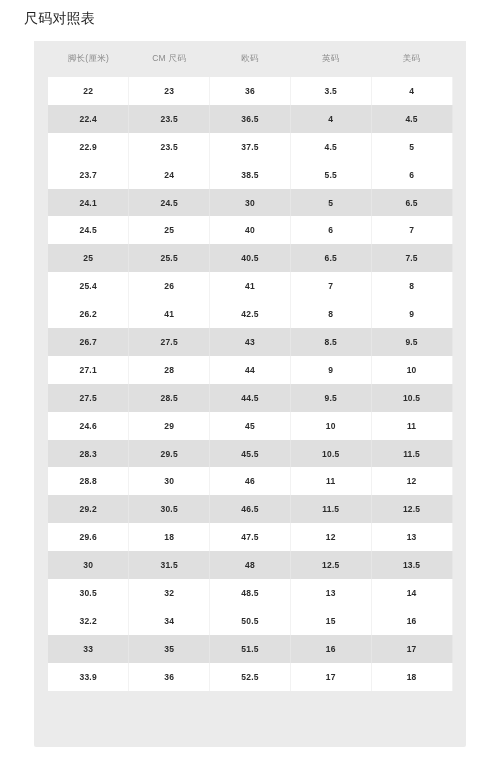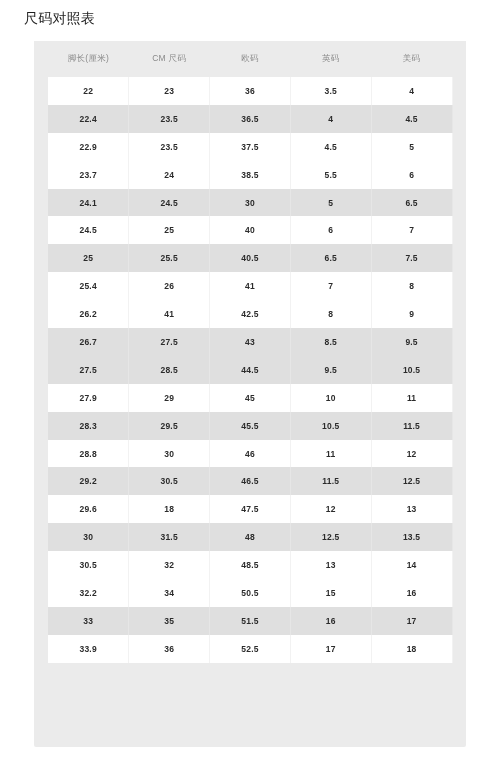--- a/index.html
+++ b/index.html
@@ -206,32 +206,41 @@
           </tr>
           <tr class="row-even">
             <td style="background: rgb(235, 235, 235); border-right: none;"></td>
             <td>26.7</td>
             <td>27.5</td>
             <td>43</td>
             <td>8.5</td>
             <td>9.5</td>
             <td style="background: rgb(235, 235, 235); border-right: none;"></td>
           </tr>
+          <tr class="row-odd">
+            <td style="background: rgb(235, 235, 235); border-right: none;"></td>
+            <td>27.1</td>
+            <td>28</td>
+            <td>44</td>
+            <td>9</td>
+            <td>10</td>
+            <td style="background: rgb(235, 235, 235); border-right: none;"></td>
+          </tr>
           <tr class="row-even">
             <td style="background: rgb(235, 235, 235); border-right: none;"></td>
             <td>27.5</td>
             <td>28.5</td>
             <td>44.5</td>
             <td>9.5</td>
             <td>10.5</td>
             <td style="background: rgb(235, 235, 235); border-right: none;"></td>
           </tr>
           <tr class="row-odd">
             <td style="background: rgb(235, 235, 235); border-right: none;"></td>
-            <td>27.9</td>
+            <td>24.6</td>
             <td>29</td>
             <td>45</td>
             <td>10</td>
             <td>11</td>
             <td style="background: rgb(235, 235, 235); border-right: none;"></td>
           </tr>
           <tr class="row-even">
             <td style="background: rgb(235, 235, 235); border-right: none;"></td>
             <td>28.3</td>
             <td>29.5</td>

